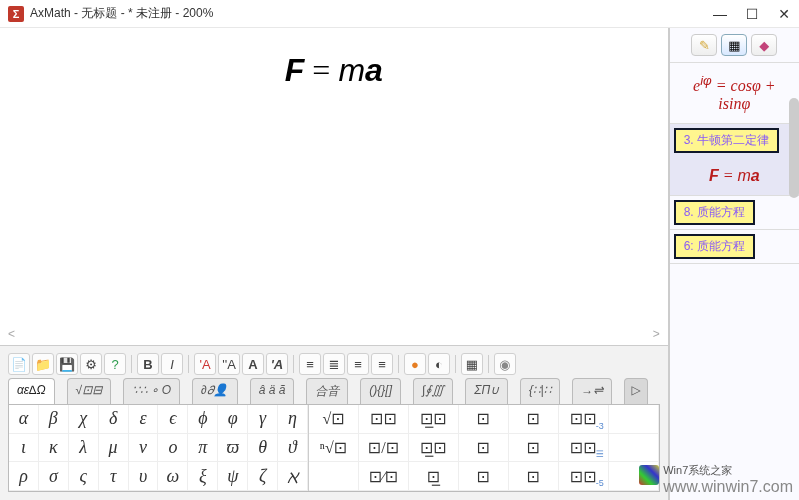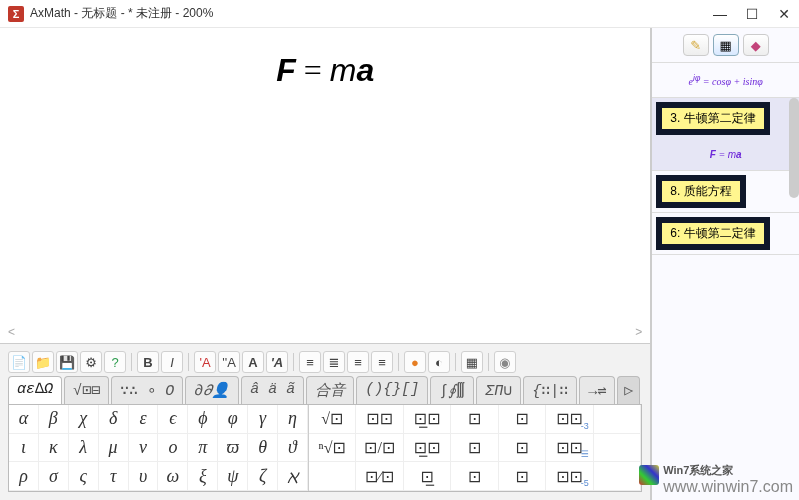--- a/index.html
+++ b/index.html
@@ -19,38 +19,38 @@
 .scroll-hint-left{position:absolute;bottom:4px;left:8px;color:#aaa;font-size:12px;}
 .toolbar-area{background:#f2f2f2;border-top:1px solid #ccc;padding:4px;}
 .tb-row{display:flex;align-items:center;gap:2px;padding:3px 4px;flex-wrap:nowrap;}
 .tb-btn{width:22px;height:22px;display:flex;align-items:center;justify-content:center;font-size:13px;color:#444;background:#fcfcfc;border:1px solid #d0d0d0;border-radius:3px;cursor:pointer;}
 .tb-sep{width:1px;height:18px;background:#ccc;margin:0 3px;}
 .tb-btn.bold{font-weight:bold;}
 .tb-btn.italic{font-style:italic;}
 .tb-btn.colored{color:#3a7bd5;}
 .tb-btn.green{color:#2d9d4e;}
 .tab-row{display:flex;gap:0;padding:0 4px;}
-.tab{padding:4px 8px;background:#e8e8e8;border:1px solid #bbb;border-bottom:none;border-radius:4px 4px 0 0;font-size:15px;font-family:Liberation Mono, monospace;font-style:italic;cursor:pointer;margin-right:2px;color:#555;white-space:nowrap;}
+.tab{padding:4px 8px;background:#e8e8e8;border:1px solid #bbb;border-bottom:none;border-radius:4px 4px 0 0;font-size:12px;font-family:Liberation Sans, sans-serif;font-style:italic;cursor:pointer;margin-right:12px;color:#555;white-space:nowrap;}
 .tab.active{background:#fff;color:#222;}
 .tab.last{background:#d8d8d8;padding:4px 6px;font-style:normal;}
 .palette-area{display:flex;background:#fff;border:1px solid #bbb;margin:0 4px 4px 4px;height:88px;}
 .greek-grid{flex:0 0 300px;display:grid;grid-template-columns:repeat(10,1fr);grid-template-rows:repeat(3,1fr);border-right:1px solid #ccc;}
 .greek-cell{border-right:1px solid #eee;border-bottom:1px solid #eee;display:flex;align-items:center;justify-content:center;font-family:"Cambria Math",serif;font-size:18px;font-style:italic;color:#333;cursor:pointer;}
 .template-grid{flex:1;display:grid;grid-template-columns:repeat(7,1fr);grid-template-rows:repeat(3,1fr);}
 .tmpl-cell{border-right:1px solid #eee;border-bottom:1px solid #eee;display:flex;align-items:center;justify-content:center;font-size:12px;color:#333;cursor:pointer;position:relative;}
 .tmpl-icon{font-family:"Cambria Math",serif;font-size:16px;}
 .tmpl-sub{position:absolute;bottom:2px;right:4px;font-size:9px;color:#5a8bd0;}
 .right-pane{width:172px;display:flex;flex-direction:column;background:#fafaff;border-left:1px solid #ccc;position:relative;}
 .right-toolbar{display:flex;justify-content:center;gap:4px;padding:6px;border-bottom:1px solid #ddd;}
 .rt-btn{width:26px;height:22px;border:1px solid #ccc;border-radius:4px;display:flex;align-items:center;justify-content:center;font-size:13px;cursor:pointer;background:linear-gradient(#fff,#eee);}
 .rt-btn.active{background:linear-gradient(#fff,#d8e8ff);border-color:#8ab;}
 .library{flex:1;overflow:hidden;}
 .lib-section{border-bottom:1px solid #ddd;}
-.lib-eq{padding:10px 6px;text-align:center;font-family:"Cambria Math",serif;font-size:10px;color:#6d28d9;font-style:italic;}
-.lib-label{background:#fff68f;border:6px solid #0f172a;padding:2px 8px;font-size:12px;color:#000000;display:inline-block;margin:4px 0 0 4px;white-space:nowrap;max-width:160px;overflow:hidden;text-overflow:ellipsis;}
+.lib-eq{padding:10px 6px;text-align:center;font-family:"Cambria Math",serif;font-size:16px;color:#b91c1c;font-style:italic;}
+.lib-label{background:#fff68f;border:2px solid #0f172a;padding:2px 8px;font-size:12px;color:#8b5cf6;display:inline-block;margin:4px 0 0 4px;white-space:nowrap;max-width:160px;overflow:hidden;text-overflow:ellipsis;}
 .lib-section.selected{background:#e6e6f5;}
 .triangle-fig{display:block;margin:8px auto 4px;}
 .watermark{position:absolute;bottom:4px;right:6px;font-size:11px;color:#888;display:flex;align-items:center;gap:4px;z-index:10;}
 .watermark .logo{width:20px;height:20px;border-radius:3px;background:linear-gradient(45deg,#c33,#3c3,#33c,#cc3);}
 .scrollbar-v{position:absolute;right:0;top:70px;width:10px;height:100px;background:#ccc;border-radius:5px;}
 </style>
 </head>
 <body>
 
 <div class="titlebar">
@@ -231,26 +231,26 @@
         <div class="lib-eq">e<sup>iφ</sup> = cosφ + isinφ</div>
       </div>
       <div class="lib-section selected">
         <div class="lib-label">3. 牛顿第二定律</div>
         <div class="lib-eq"><b><i>F</i></b> = <i>m</i><b><i>a</i></b></div>
       </div>
       <div class="lib-section">
         <div class="lib-label">8. 质能方程</div>
       </div>
       <div class="lib-section">
-        <div class="lib-label">6: 牛顿第二定律</div>
+        <div class="lib-label">6: 质能方程</div>
       </div>
     </div>
     <div class="scrollbar-v"></div>
   </div>
 </div>
 
 <div class="watermark">
   <div class="logo"></div>
   <div>
-    <div style="font-weight:bold;color:#555;margin-top:10px;">Win7系统之家</div>
+    <div style="font-weight:normal;color:#555;margin-top:10px;">Win7系统之家</div>
     <div style="font-size:16px;">www.winwin7.com</div>
   </div>
 </div>
 
 </body></html>

